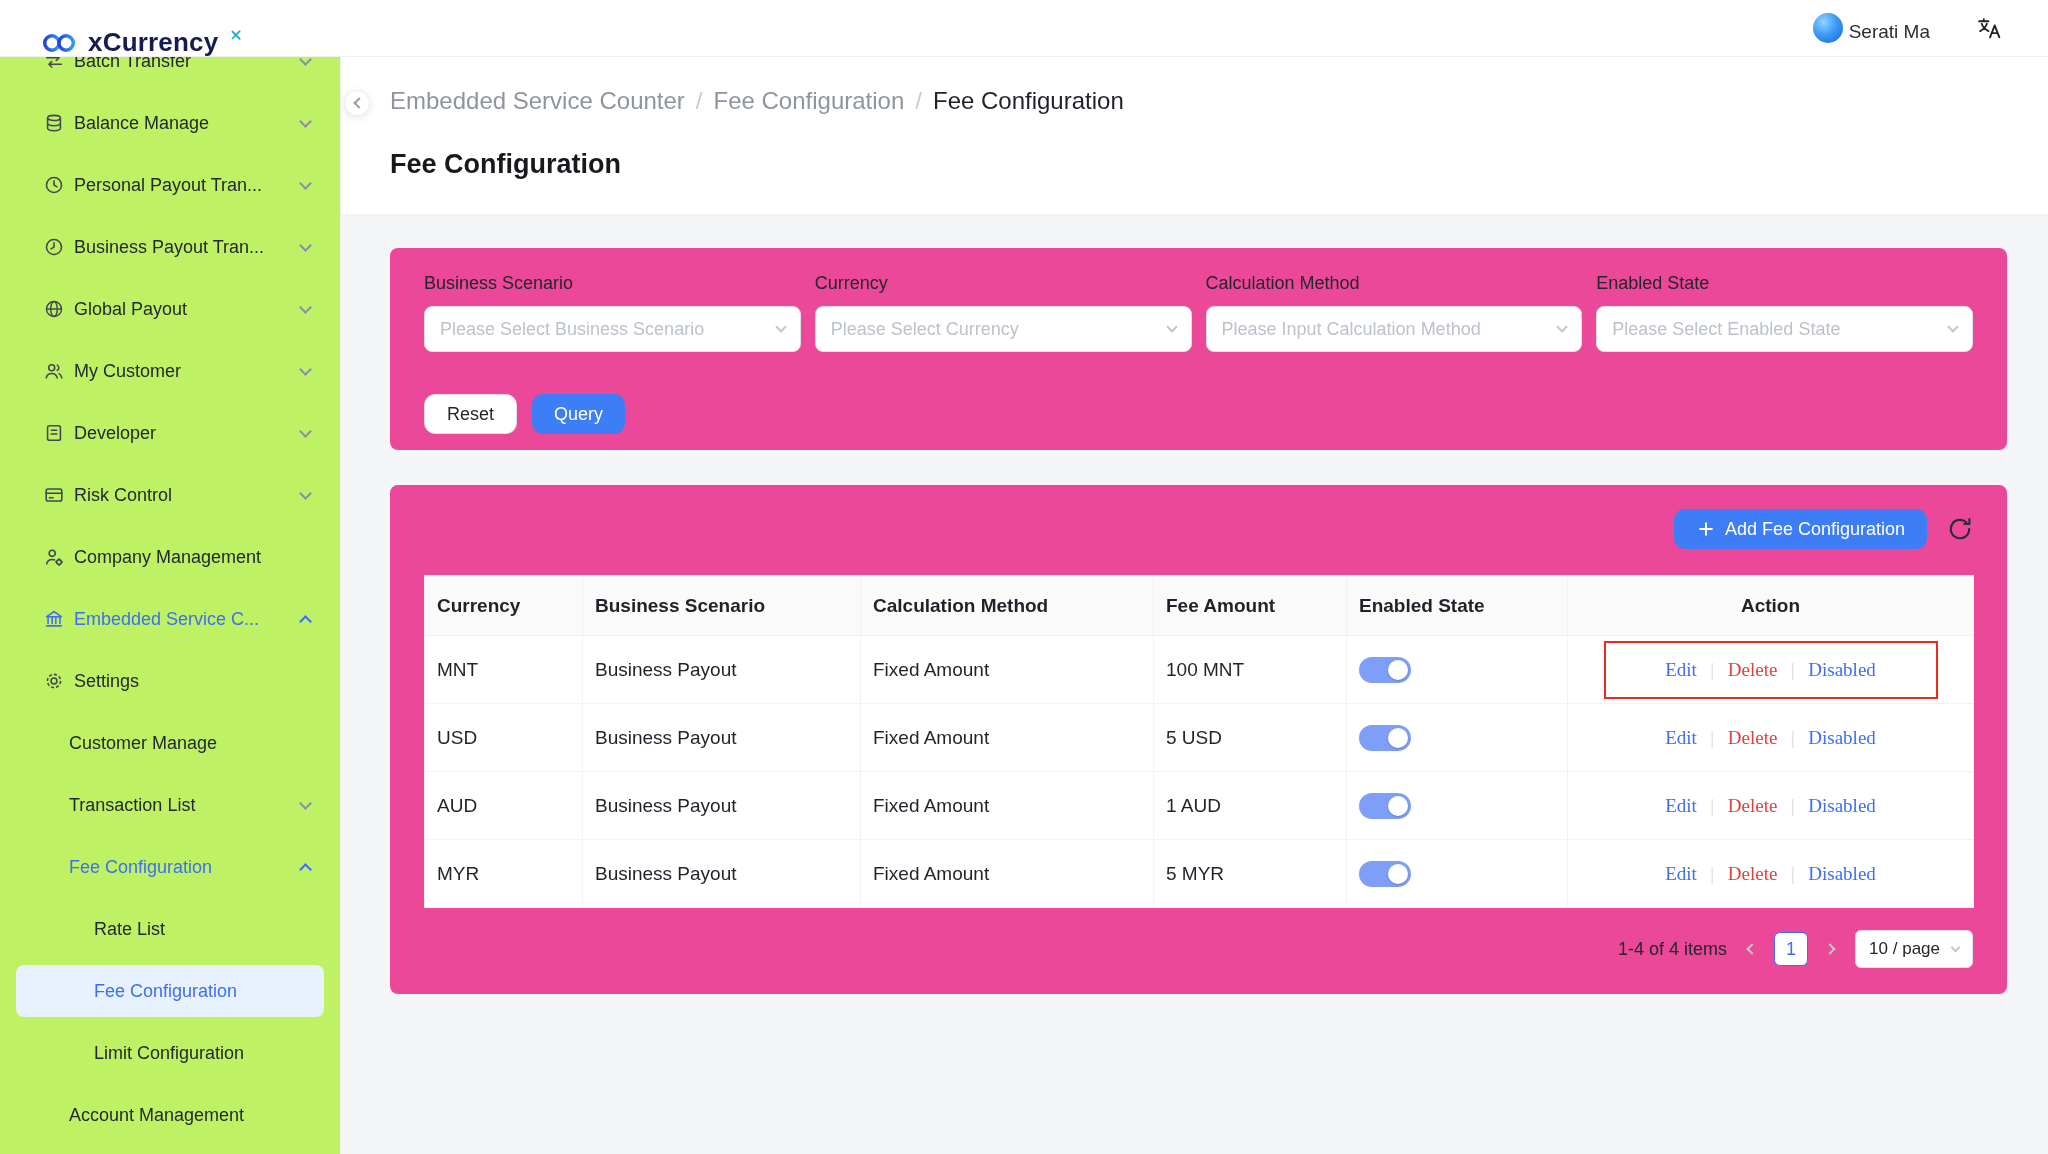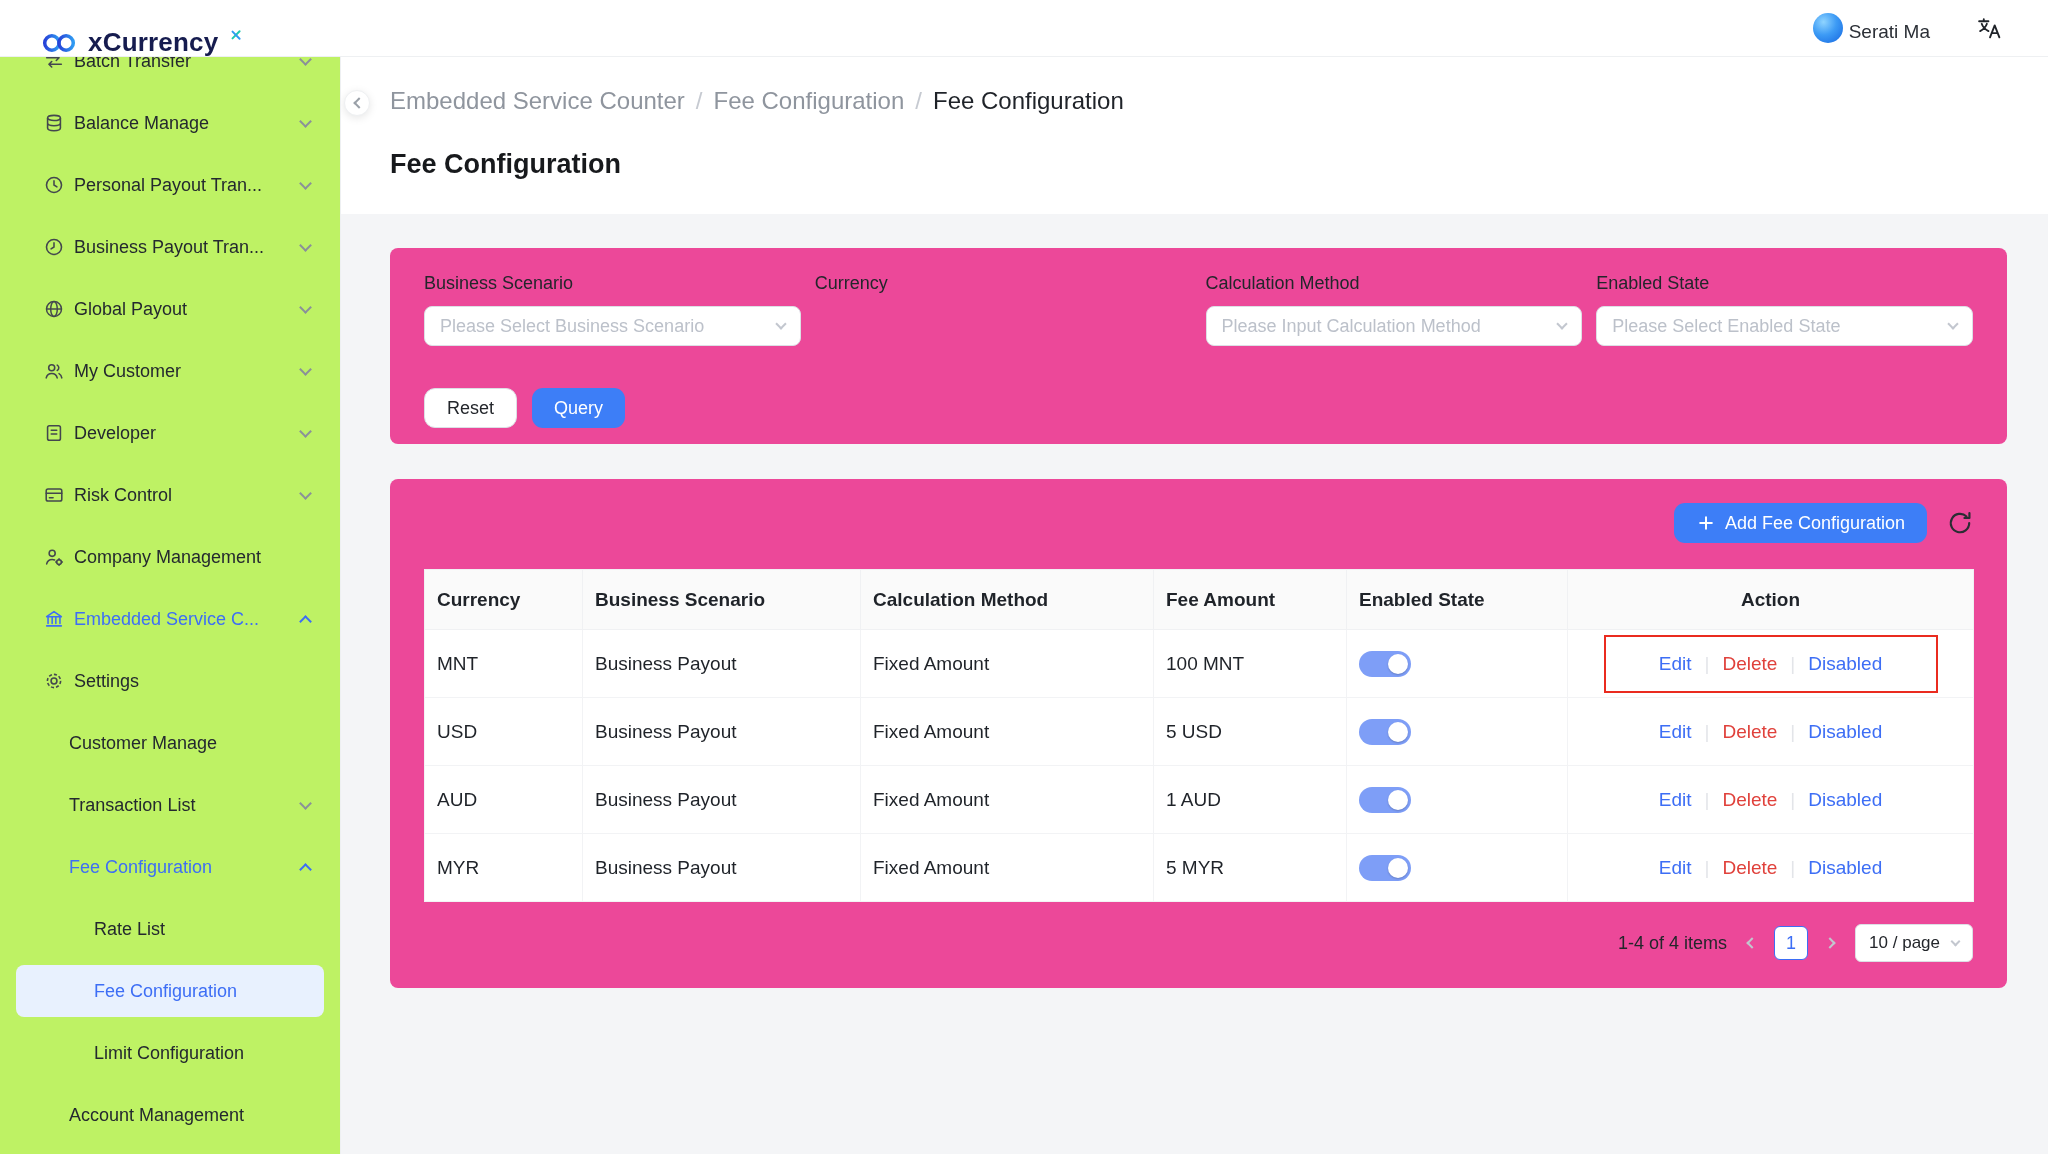--- a/index.html
+++ b/index.html
@@ -65,21 +65,21 @@
   .page-title { margin-top:34px; font-size:27px; font-weight:700; color:#17191c; }
 
   .content { padding:34px 41px 0 49px; }
   .card { background:#ec4899; border-radius:8px; }
 
   
   .filter-card { padding:25px 34px 16px; }
   .filters { display:flex; gap:14px; }
   .fg { flex:1; min-width:0; }
   .fl { font-size:18px; font-weight:500; color:#23262b; margin-bottom:12px; }
-  .control { height:40px; border:1px solid #dcdfe5; border-radius:8px; background:#fff;
+  .control { height:46px; border:1px solid #dcdfe5; border-radius:8px; background:#fff;
     display:flex; align-items:center; justify-content:space-between; padding:0 15px; cursor:pointer;margin-top:7px; }
   .ph { font-size:18px; color:#bcc1ca; white-space:nowrap; overflow:hidden; text-overflow:ellipsis; }
   .control .chev { color:#c3c7cf; width:8px; height:8px; }
   .btn-row { margin-top:42px; display:flex; gap:15px; }
   .btn { height:40px; border-radius:11px; font-size:18px; padding:0 22px;
     display:inline-flex; align-items:center; justify-content:center; cursor:pointer; border:none; }
   .btn-default { background:#fff; border:1px solid #dcdfe5; color:#23262b; }
   .btn-primary { background:#3D7EF7; color:#fff; }
 
   
@@ -93,21 +93,21 @@
   th { background:#fafafa; font-size:19px; font-weight:700; color:#1f2329; text-align:left;
     height:60px; padding:0 12px; border:1px solid #f0f1f3; }
   td { font-size:19px; color:#1f2329; height:68px; padding:0 12px; border:1px solid #f2f3f5; background:#fff;}
   th.center, td.center { text-align:center; }
 
   .switch { width:52px; height:26px; border-radius:13px; background:#7E9EF7; position:relative;
     display:inline-block; vertical-align:middle; cursor:pointer; }
   .switch::after { content:""; position:absolute; top:3px; right:3px; width:20px; height:20px;
     border-radius:50%; background:#fff; box-shadow:0 1px 2px rgba(0,0,0,.2); }
 
-  .lnk { color:#3D6EF5; cursor:pointer; }
+  .lnk { color:#3D6EF5; cursor:pointer;font-family:Liberation Serif, serif; }
   .lnk.danger { color:#E0413B; }
   .sep { color:#e3e5e9; margin:0 13px; }
   td.action-cell { position:relative; }
   .red-box { position:absolute; left:50%; top:50%; transform:translate(-50%,-50%);
     width:334px; height:58px; border:2.5px solid #EA2B1F; pointer-events:none; }
 
   
   .pagination { display:flex; justify-content:flex-end; align-items:center; gap:16px;
     margin-top:22px; font-size:18px; color:#23262b; }
   .pg-arrow { color:#c2c7ce; cursor:pointer; display:flex; align-items:center; padding:0 2px;}
@@ -332,20 +332,24 @@
         <div class="filters">
           <div class="fg">
             <div class="fl">Business Scenario</div>
             <div class="control">
               <span class="ph">Please Select Business Scenario</span>
               <span class="chev chev-down"></span>
             </div>
           </div>
           <div class="fg">
             <div class="fl">Currency</div>
+            <div class="control">
+              <span class="ph">Please Select Currency</span>
+              <span class="chev chev-down"></span>
+            </div>
           </div>
           <div class="fg">
             <div class="fl">Calculation Method</div>
             <div class="control">
               <span class="ph">Please Input Calculation Method</span>
               <span class="chev chev-down"></span>
             </div>
           </div>
           <div class="fg">
             <div class="fl">Enabled State</div>

